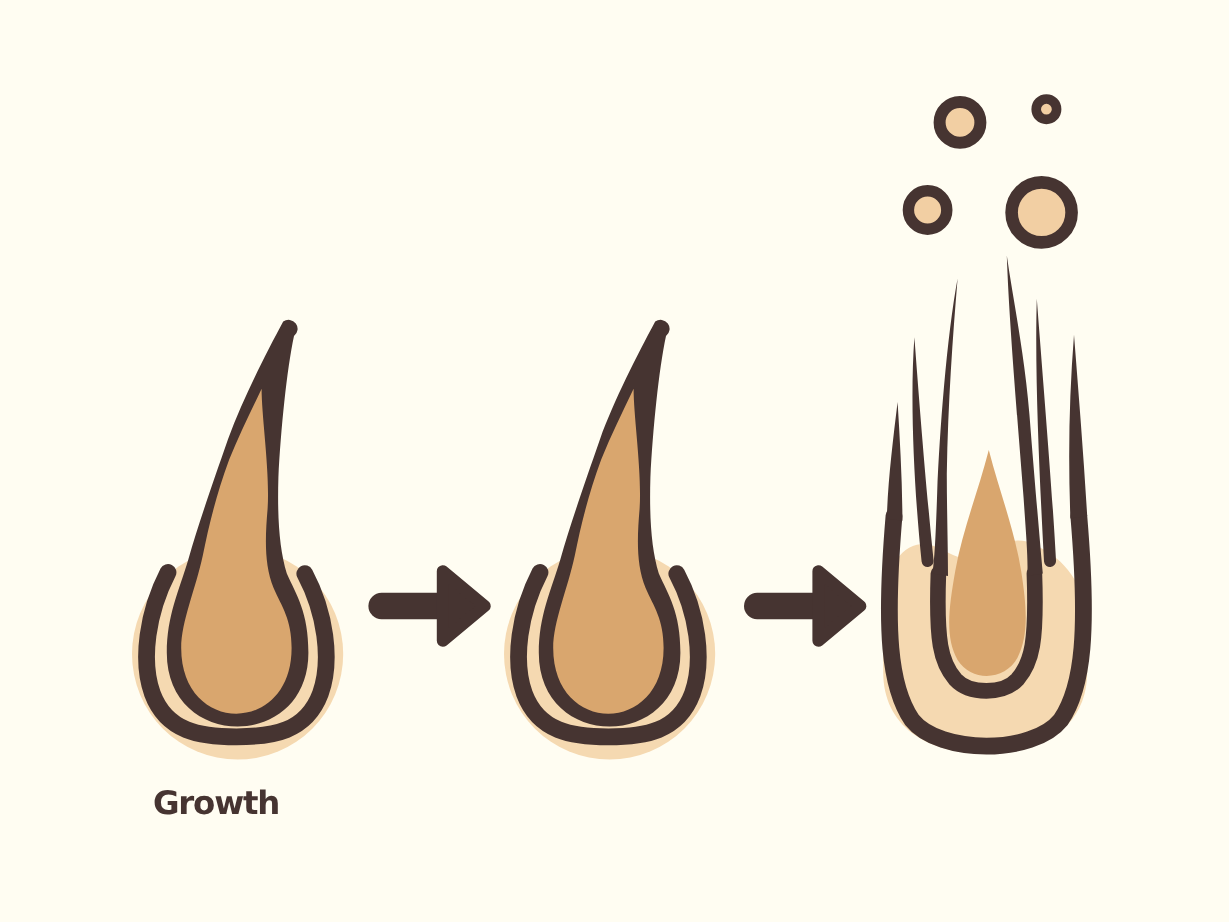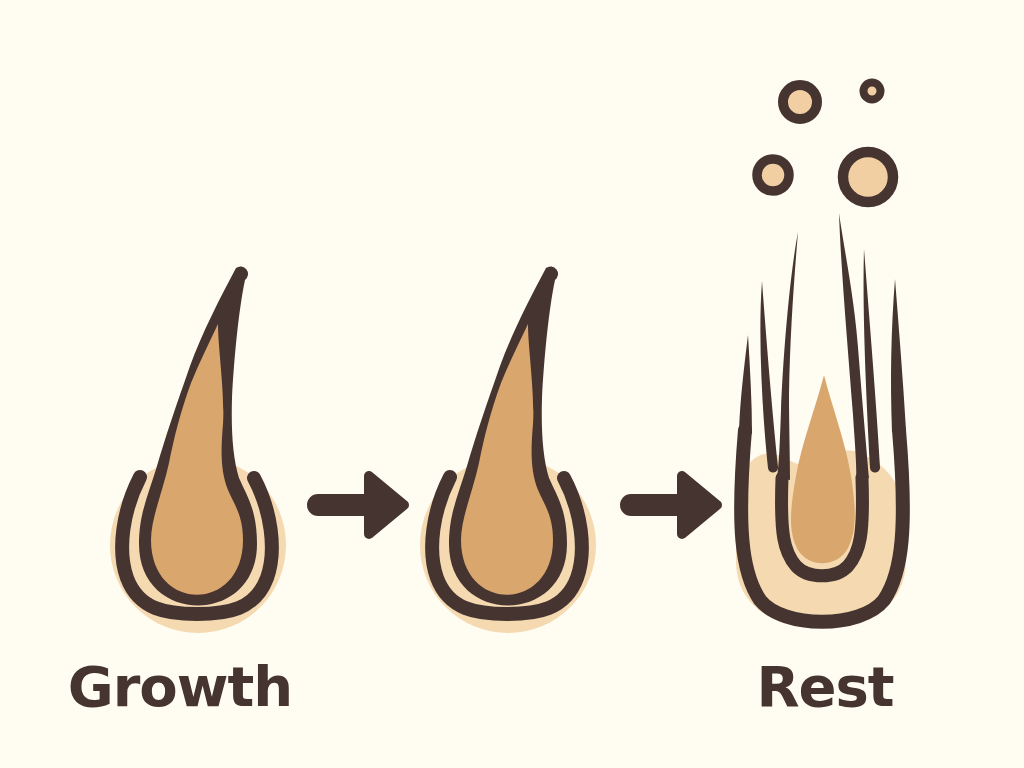--- a/index.html
+++ b/index.html
@@ -10,21 +10,21 @@
   }
   .canvas{position:absolute;inset:0;width:1024px;height:768px;}
   svg{position:absolute;overflow:visible;display:block;}
   .dk{fill:var(--c-outline,#463431);}
   .dks{stroke:var(--c-outline,#463431);fill:none;stroke-linecap:round;}
   .lt{fill:var(--c-skin,#F5D9B1);}
   .md{fill:var(--c-hair,#D9A66E);}
   .bub{fill:var(--c-bubble,#F2CFA3);stroke:var(--c-outline,#463431);}
   .stage-label{
     position:absolute;top:654px;transform:translateX(-50%);
-    font-size:56px;font-weight:700;letter-spacing:-1px;
+    font-size:27px;font-weight:700;letter-spacing:-1px;
     color:var(--c-outline,#463431);white-space:nowrap;
   }
 </style>
 </head>
 <body>
 
 <div class="canvas">
 
   <svg style="left:87px;top:248px" width="220" height="420" viewBox="0 0 220 420">
     <circle class="lt" cx="111" cy="297" r="88"></circle>
@@ -112,15 +112,14 @@
     <path class="dk" d="M 98,162 C 89,210 83,290 81,340 C 80,370 79,395 77,408 L 90,410 C 90,385 89,355 89,325 C 90,265 94,210 98,162 Z"></path>
     <path class="dk" d="M 139,143 C 141,200 148,280 153,345 C 155,375 157,398 156,410 L 169,408 C 167,385 163,340 159,290 C 155,230 145,185 139,143 Z"></path>
 
     <circle class="bub" stroke-width="10" cx="100" cy="32" r="17"></circle>
     <circle class="bub" stroke-width="8" cx="172" cy="21" r="8.5"></circle>
     <circle class="bub" stroke-width="9.5" cx="73" cy="105" r="16"></circle>
     <circle class="bub" stroke-width="10.5" cx="168" cy="107" r="25"></circle>
   </svg>
 
   <div class="stage-label" style="left:180px">Growth</div>
-  <div class="stage-label" style="left:825px">Rest</div>
 
 </div>
 
 </body></html>

